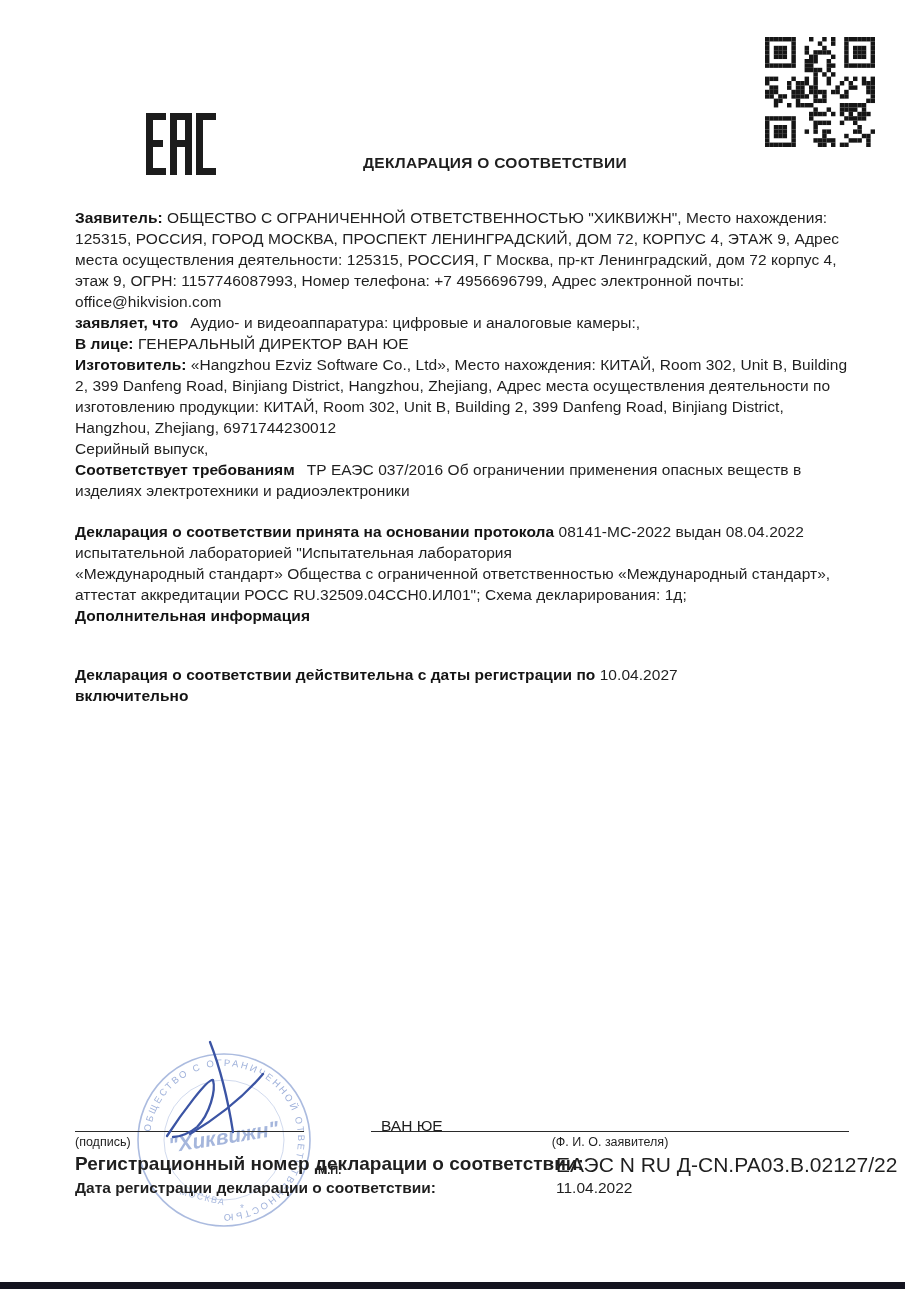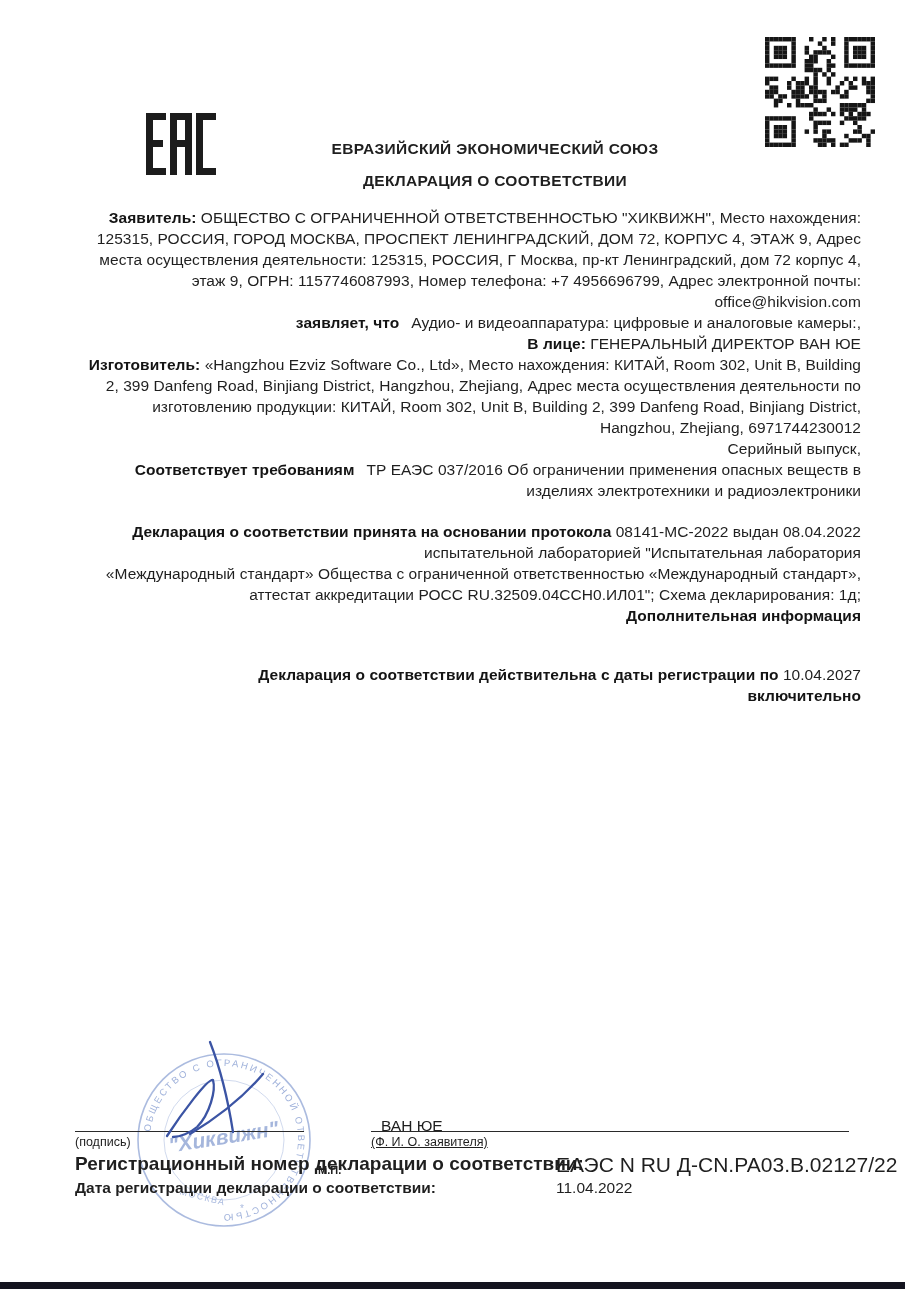--- a/index.html
+++ b/index.html
@@ -17,35 +17,35 @@
   
   .qr { position:absolute; left:765px; top:37px; width:110px; height:110px; }
   .qr rect { fill:#161616; }
   
   .titles { position:absolute; left:230px; top:140px; width:530px; text-align:center; }
   .title-line1 { font-size:15.5px; font-weight:bold; letter-spacing:.3px; }
   .title-line2 { font-size:15.5px; font-weight:bold; letter-spacing:.3px; margin-top:14px; }
   
   .body-text {
     position:absolute; left:75px; top:207px; width:786px;
-    font-size:15.5px; line-height:21px; letter-spacing:.05px;text-align:right;
+    font-size:15.5px; line-height:21px; letter-spacing:.05px;
   }
   .body-text p { margin:0; }
   .mt20 { margin-top:20px !important; }
   .mt38 { margin-top:38px !important; }
   .gap-sm { padding-left:12px; }
   b { font-weight:bold; color:#141414; }
   
   .stamp-svg { position:absolute; left:124px; top:1040px; z-index:1; }
   .sign-svg  { position:absolute; left:140px; top:1018px; z-index:3; }
   
   .sig-line-left  { position:absolute; left:75px;  top:1131px; width:229px; border-top:1.6px solid #2a2a2a; z-index:2; }
   .sig-line-right { position:absolute; left:371px; top:1131px; width:478px; border-top:1.6px solid #2a2a2a; z-index:2; }
   .cap-left  { position:absolute; left:75px;  top:1135px; width:229px; font-size:12.5px; z-index:2; }
-  .cap-right { position:absolute; left:371px; top:1135px; width:478px; font-size:12.5px; z-index:2;text-decoration:underline; }
+  .cap-right { position:absolute; left:371px; top:1135px; width:478px; text-align:center; font-size:12.5px; z-index:2; }
   .mp-label  { position:absolute; left:318px; top:1164px; font-size:11px; font-weight:bold; z-index:2; }
   .signer    { position:absolute; left:381px; top:1110px; font-size:15.5px; z-index:2;margin-top:7px; }
   
   .reg-row1-label { position:absolute; left:75px;  top:1153px; font-size:19px; font-weight:bold; z-index:4; }
   .reg-row1-value { position:absolute; left:556px; top:1153px; font-size:21px; z-index:4; }
   .reg-row2-label { position:absolute; left:75px;  top:1179px; font-size:15.5px; font-weight:bold; z-index:4; }
   .reg-row2-value { position:absolute; left:556px; top:1179px; font-size:15.5px; z-index:4; }
   
   .bottom-bar { position:absolute; left:0; top:1282px; width:905px; height:7px; background:#14141f; }
 </style>
@@ -338,21 +338,20 @@
       <rect x="101.20" y="101.20" width="4.45" height="4.45"></rect>
       <rect x="52.80" y="105.60" width="4.45" height="4.45"></rect>
       <rect x="57.20" y="105.60" width="4.45" height="4.45"></rect>
       <rect x="66.00" y="105.60" width="4.45" height="4.45"></rect>
       <rect x="74.80" y="105.60" width="4.45" height="4.45"></rect>
       <rect x="79.20" y="105.60" width="4.45" height="4.45"></rect>
       <rect x="101.20" y="105.60" width="4.45" height="4.45"></rect>
     </svg>
 
   <div class="titles">
-    <div class="title-line1">ЕВРАЗИЙСКИЙ ЭКОНОМИЧЕСКИЙ СОЮЗ</div>
     <div class="title-line2">ДЕКЛАРАЦИЯ О СООТВЕТСТВИИ</div>
   </div>
 
   <div class="body-text">
     <p><b>Заявитель:</b> <span>ОБЩЕСТВО С ОГРАНИЧЕННОЙ ОТВЕТСТВЕННОСТЬЮ "ХИКВИЖН", Место нахождения: 125315, РОССИЯ, ГОРОД МОСКВА, ПРОСПЕКТ ЛЕНИНГРАДСКИЙ, ДОМ 72, КОРПУС 4, ЭТАЖ 9, Адрес места осуществления деятельности: 125315, РОССИЯ, Г Москва, пр-кт Ленинградский, дом 72 корпус 4, этаж 9, ОГРН: 1157746087993, Номер телефона: +7 4956696799, Адрес электронной почты: office@hikvision.com</span></p>
     <p><b>заявляет, что</b><span class="gap-sm">Аудио- и видеоаппаратура: цифровые и аналоговые камеры:,</span></p>
     <p><b>В лице:</b> <span>ГЕНЕРАЛЬНЫЙ ДИРЕКТОР ВАН ЮЕ</span></p>
     <p><b>Изготовитель:</b> <span>«Hangzhou Ezviz Software Co., Ltd», Место нахождения: КИТАЙ, Room 302, Unit B, Building 2, 399 Danfeng Road, Binjiang District, Hangzhou, Zhejiang, Адрес места осуществления деятельности по изготовлению продукции: КИТАЙ, Room 302, Unit B, Building 2, 399 Danfeng Road, Binjiang District, Hangzhou, Zhejiang, 6971744230012</span></p>
     <p>Серийный выпуск,</p>
     <p><b>Соответствует требованиям</b><span class="gap-sm">ТР ЕАЭС 037/2016 Об ограничении применения опасных веществ в изделиях электротехники и радиоэлектроники</span></p>

